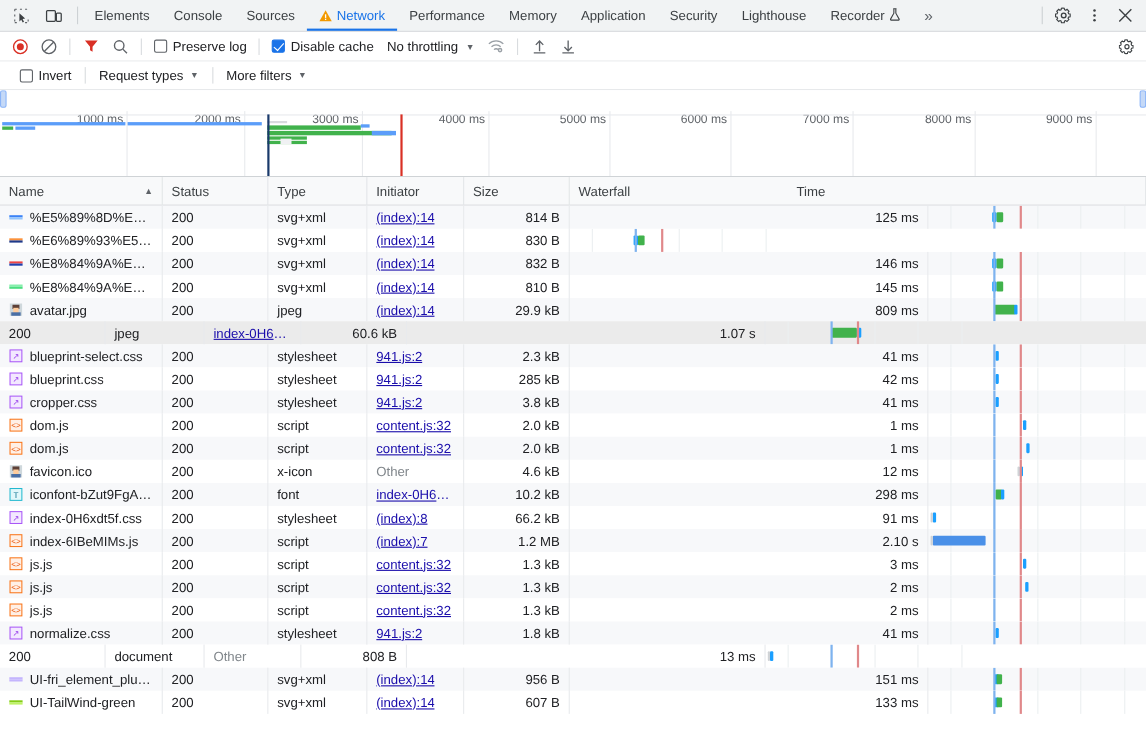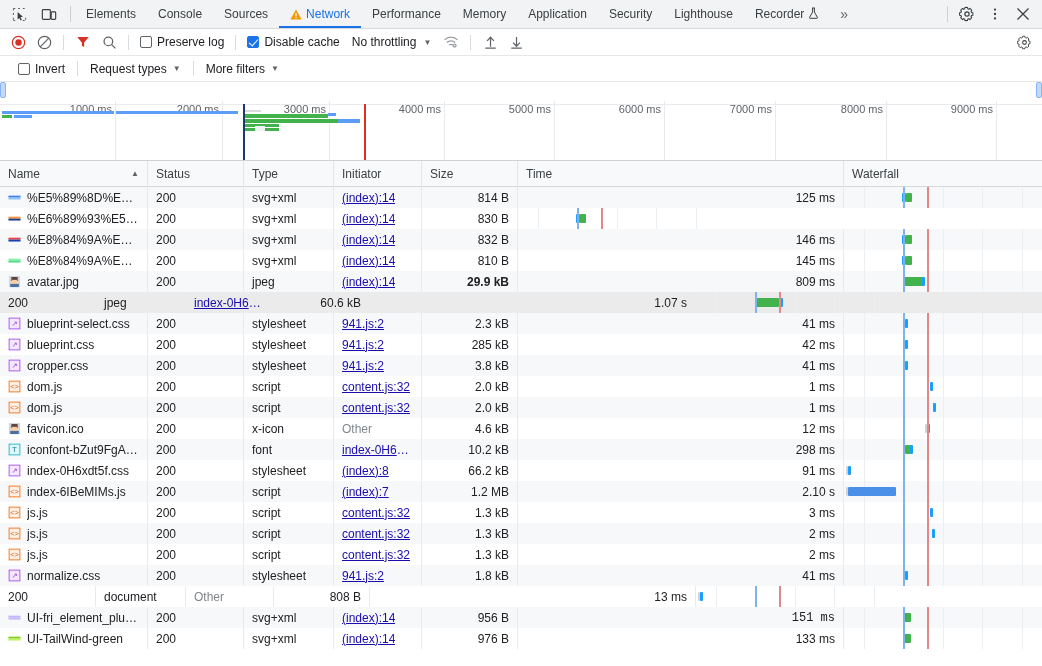--- a/index.html
+++ b/index.html
@@ -442,25 +442,25 @@
       </div>
       <div class="th" style="width: 90px;">
         <span>Type</span>
       </div>
       <div class="th" style="width: 88px;">
         <span>Initiator</span>
       </div>
       <div class="th" style="width: 96px;">
         <span>Size</span>
       </div>
+      <div class="th" style="width: 198px; border-right: none;">
+        <span>Waterfall</span>
+      </div>
       <div class="th" style="width: 326px;">
         <span>Time</span>
-      </div>
-      <div class="th" style="width: 198px; border-right: none;">
-        <span>Waterfall</span>
       </div>
     </div>
   <div class="rows" id="rows">
       <div class="row odd">
         <div class="cell name" style="width: 148px;">
           <svg class="ficon" viewBox="0 0 14 14">
             <rect x="0.5" y="5" width="13" height="2.1" fill="#3b82f6"></rect>
             <rect x="0.5" y="7.1" width="13" height="2.1" fill="#93c5fd"></rect>
           </svg>
           <span class="name-text">%E5%89%8D%E7%A...</span>
@@ -572,21 +572,21 @@
             <rect x="4.4" y="5.2" width="5.2" height="5" fill="#ffcc9c"></rect>
             <rect x="2.4" y="9.6" width="9.2" height="3.4" fill="#4a6fa5"></rect>
           </svg>
           <span class="name-text">avatar.jpg</span>
         </div>
         <div class="cell" style="width: 96px;">200</div>
         <div class="cell" style="width: 90px;">jpeg</div>
         <div class="cell" style="width: 88px;">
           <span class="initiator-link">(index):14</span>
         </div>
-        <div class="cell num" style="width: 96px; font-weight: bold;">29.9 kB</div>
+        <div class="cell num" style="width: 96px;">29.9 kB</div>
         <div class="cell num" style="width: 326px;">809 ms</div>
         <div class="cell wf" style="width: 198px;">
           <div class="wf-grid-line" style="left: 20px;"></div>
           <div class="wf-grid-line" style="left: 59px;"></div>
           <div class="wf-grid-line" style="left: 99px;"></div>
           <div class="wf-grid-line" style="left: 138px;"></div>
           <div class="wf-grid-line" style="left: 178px;"></div>
           <div class="wf-bar" style="left: 60px; width: 19px; background: rgb(65, 178, 76);"></div>
           <div class="wf-bar" style="left: 78px; width: 3px; background: rgb(26, 159, 255);"></div>
           <div class="wf-line" style="left: 59px; width: 2px; background: rgb(126, 179, 239);"></div>
@@ -983,21 +983,21 @@
             <rect x="0.5" y="7.1" width="13" height="2.1" fill="#c4b5fd"></rect>
           </svg>
           <span class="name-text">UI-fri_element_plus-...</span>
         </div>
         <div class="cell" style="width: 96px;">200</div>
         <div class="cell" style="width: 90px;">svg+xml</div>
         <div class="cell" style="width: 88px;">
           <span class="initiator-link">(index):14</span>
         </div>
         <div class="cell num" style="width: 96px;">956 B</div>
-        <div class="cell num" style="width: 326px; font-family: Liberation Mono, monospace;">151 ms</div>
+        <div class="cell num" style="width: 326px;">151 ms</div>
         <div class="cell wf" style="width: 198px;">
           <div class="wf-grid-line" style="left: 20px;"></div>
           <div class="wf-grid-line" style="left: 59px;"></div>
           <div class="wf-grid-line" style="left: 99px;"></div>
           <div class="wf-grid-line" style="left: 138px;"></div>
           <div class="wf-grid-line" style="left: 178px;"></div>
           <div class="wf-bar" style="left: 60px; width: 4px; background: rgb(26, 159, 255);"></div>
           <div class="wf-bar" style="left: 62px; width: 5px; background: rgb(65, 178, 76);"></div>
           <div class="wf-line" style="left: 59px; width: 2px; background: rgb(126, 179, 239);"></div>
           <div class="wf-line" style="left: 83px; width: 2px; background: rgb(224, 136, 138);"></div>
@@ -1009,21 +1009,21 @@
             <rect x="0.5" y="5" width="13" height="2.1" fill="#84cc16"></rect>
             <rect x="0.5" y="7.1" width="13" height="2.1" fill="#bef264"></rect>
           </svg>
           <span class="name-text">UI-TailWind-green</span>
         </div>
         <div class="cell" style="width: 96px;">200</div>
         <div class="cell" style="width: 90px;">svg+xml</div>
         <div class="cell" style="width: 88px;">
           <span class="initiator-link">(index):14</span>
         </div>
-        <div class="cell num" style="width: 96px;">976 B</div>
+        <div class="cell num" style="width: 96px;">607 B</div>
         <div class="cell num" style="width: 326px;">133 ms</div>
         <div class="cell wf" style="width: 198px;">
           <div class="wf-grid-line" style="left: 20px;"></div>
           <div class="wf-grid-line" style="left: 59px;"></div>
           <div class="wf-grid-line" style="left: 99px;"></div>
           <div class="wf-grid-line" style="left: 138px;"></div>
           <div class="wf-grid-line" style="left: 178px;"></div>
           <div class="wf-bar" style="left: 60px; width: 4px; background: rgb(26, 159, 255);"></div>
           <div class="wf-bar" style="left: 62px; width: 5px; background: rgb(65, 178, 76);"></div>
           <div class="wf-line" style="left: 59px; width: 2px; background: rgb(126, 179, 239);"></div>

